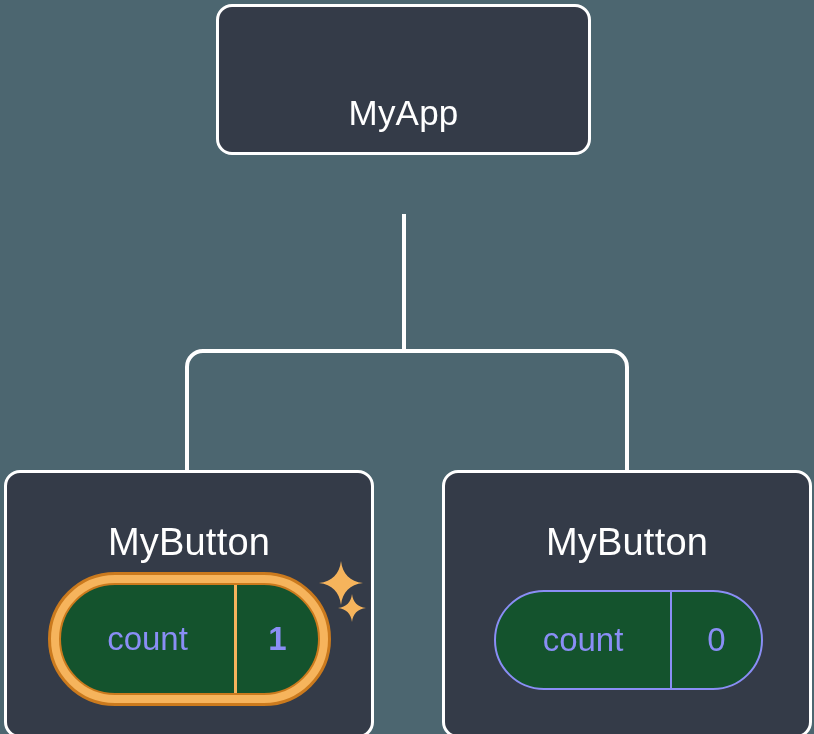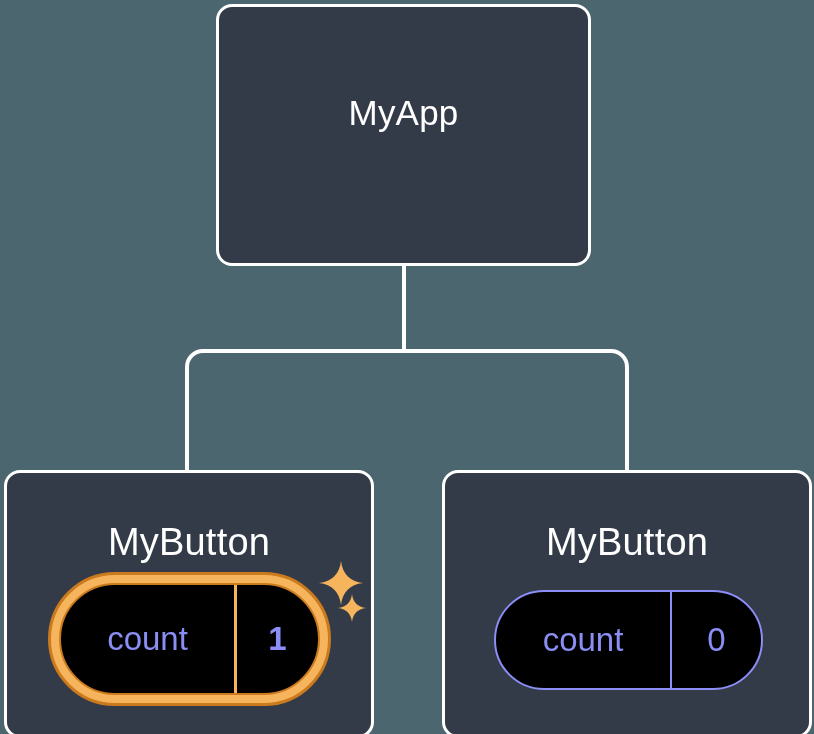--- a/index.html
+++ b/index.html
@@ -37,21 +37,21 @@
     box-sizing: border-box;
     background: #343b48;
     border: 3px solid #ffffff;
     border-radius: 16px;
   }
 
   #card-root {
     left: 216px;
     top: 4px;
     width: 375px;
-    height: 262px;
+    height: 151px;
   }
 
   #card-child-left {
     left: 4px;
     top: 470px;
     width: 370px;
     height: 268px;
   }
 
   #card-child-right {
@@ -86,21 +86,21 @@
   
   .pill-wrap {
     position: absolute;
   }
 
   .pill {
     position: relative;
     box-sizing: border-box;
     display: flex;
     align-items: stretch;
-    background: #000000;
+    background: #14532d;
     border-radius: 999px;
     overflow: hidden;
   }
 
   .pill-key, .pill-val {
     display: flex;
     align-items: center;
     justify-content: center;
     color: #8a8ef5;
     white-space: nowrap;

